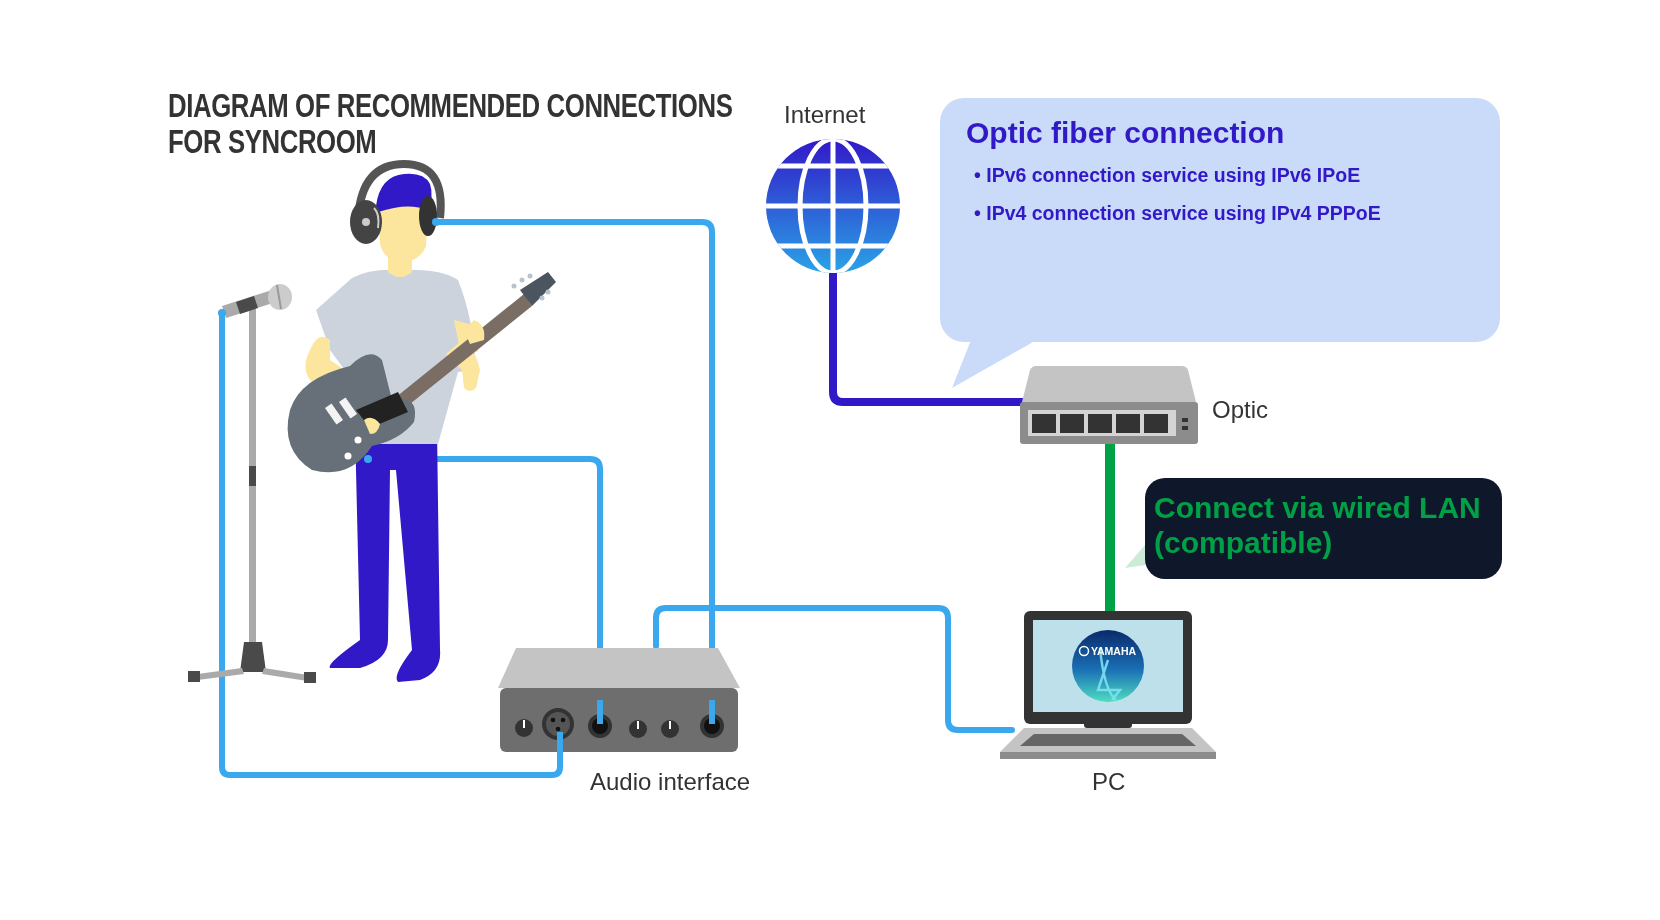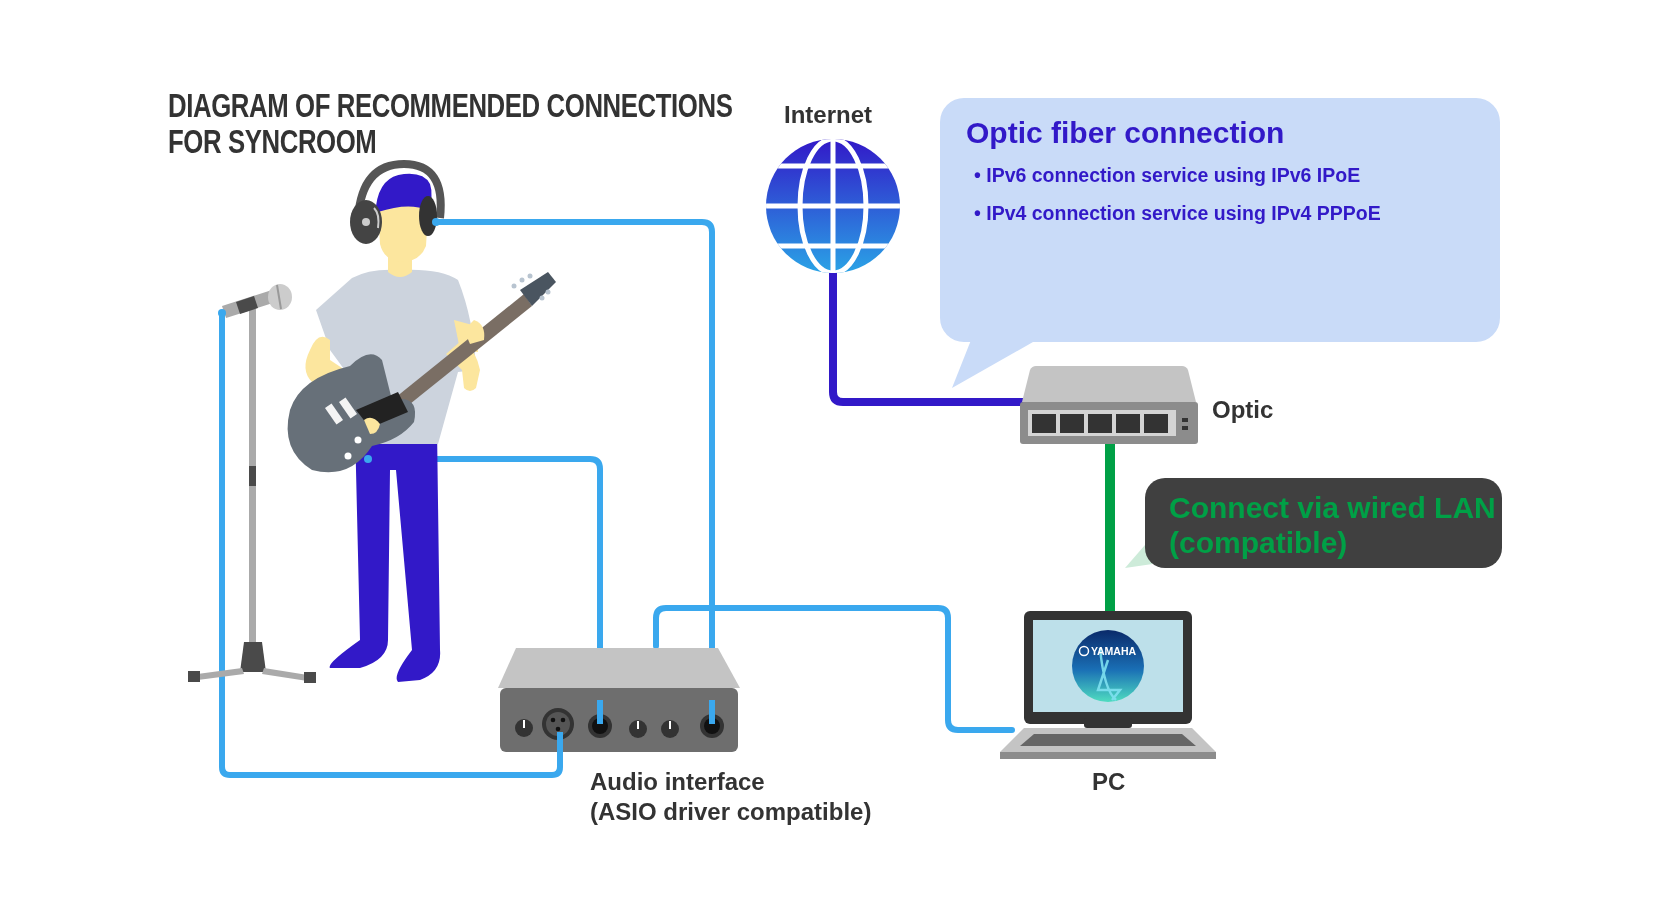--- a/index.html
+++ b/index.html
@@ -5,31 +5,31 @@
   html, body { margin: 0; padding: 0; background: #ffffff; }
   body { width: 1660px; height: 920px; position: relative; overflow: hidden; font-family: "Liberation Sans", sans-serif; }
   #stage { position: absolute; left: 0; top: 0; width: 1660px; height: 920px; }
   .title {
     position: absolute; left: 168px; top: 88px; margin: 0;
     font-family: "Liberation Sans", sans-serif; font-weight: 700;
     font-size: 33px; line-height: 36px; color: #333333;
     transform: scaleX(0.78); transform-origin: left top; letter-spacing: -0.5px;
     white-space: nowrap;
   }
-  .label { position: absolute; font-weight: 700; color: #333333; font-size: 24px; line-height: 30px; white-space: nowrap; }
+  .label { position: absolute; font-weight: 400; color: #333333; font-size: 24px; line-height: 30px; white-space: nowrap; }
   .bubble-blue {
     position: absolute; left: 940px; top: 98px; width: 560px; height: 244px;
     background: #c9dbf8; border-radius: 24px; box-sizing: border-box; padding: 16px 0 12px 26px;
   }
   .bubble-blue .bt { color: #3219c8; font-weight: 700; font-size: 30px; line-height: 38px; margin: 0 0 2px 0; }
   .bubble-blue .bd { color: #333333; font-weight: 700; font-size: 22px; line-height: 32px; margin: 0 0 6px 0; width: 520px; }
   .bubble-blue .bl { color: #3219c8; font-weight: 700; font-size: 19.5px; line-height: 30px; margin: 8px; }
   .bubble-green {
-    position: absolute; left: 1145px; top: 478px; width: 357px; height: 90px;
-    background: #404040; border-radius: 20px; box-sizing: border-box; padding: 12px 0 0 24px;
+    position: absolute; left: 1145px; top: 478px; width: 357px; height: 101px;
+    background: #0f172a; border-radius: 20px; box-sizing: border-box; padding: 12px 0 0 9px;
     color: #00a046; font-weight: 700; font-size: 30px; line-height: 35px;
   }
 </style>
 </head>
 <body>
 
 <div id="stage">
 
   <svg width="1660" height="920" viewBox="0 0 1660 920" style="position:absolute;left:0;top:0;">
     <defs>
@@ -220,15 +220,14 @@
 
   <div class="bubble-green">
     <div>Connect via wired LAN</div>
     <div>(compatible)</div>
   </div>
 
   <div class="label" style="left:1092px; top:767px;">PC</div>
 
   <div class="label" style="left:590px; top:767px;">
     <div>Audio interface</div>
-    <div>(ASIO driver compatible)</div>
   </div>
 </div>
 
 </body></html>

